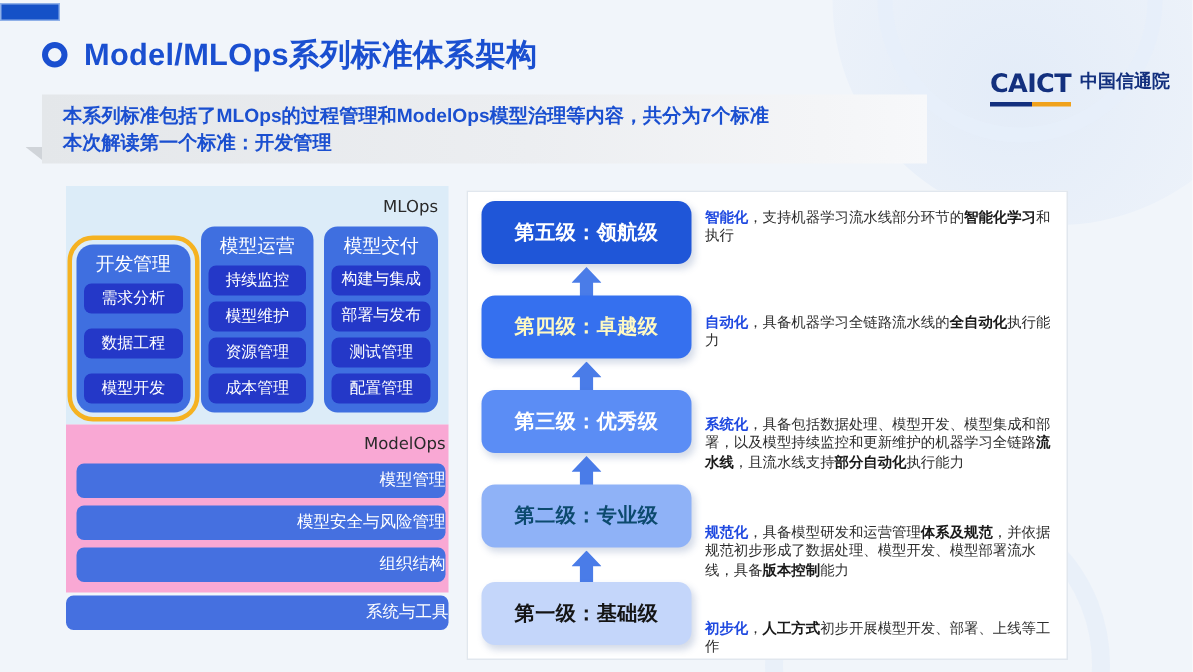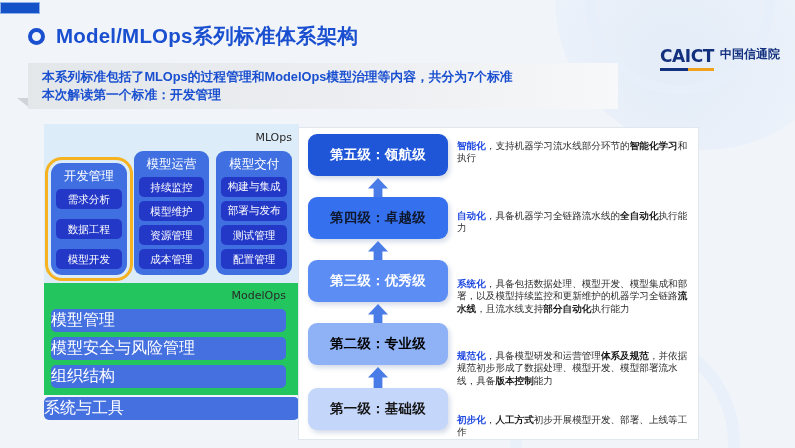--- a/index.html
+++ b/index.html
@@ -131,38 +131,38 @@
     margin-bottom: 4px;
     min-height: 20px;
     display: flex; align-items: center; justify-content: center;
   }
   .chip.two-line { line-height: 11.5px; }
   .chip:last-child { margin-bottom: 0; }
   .col.spaced .chip { margin-bottom: 10px; }
   .col.spaced .chip:last-child { margin-bottom: 0; }
 
   .modelops-box {
-    background: #22c55e;
-    padding: 1px 13px 7px 7px;
+    background: #f9a8d4;
+    padding: 1px 2px 7px 7px;
   }
   .bar {
     background: #4570e0;
     border-radius: 5px;
-    color: #ffffff; font-size: 16px;
-    text-align: left;
+    color: #ffffff; font-size: 11px;
+    text-align: right;
     padding: 4px 0 5px;
     margin-bottom: 5px;
     line-height: 14px;
   }
   .bar:last-child { margin-bottom: 0; }
   .bar.outside { margin-top: 2px; margin-bottom: 0; }
 
   
   .right-panel {
-    position: absolute; left: 298px; top: 127px;
+    position: absolute; left: 311px; top: 127px;
     width: 401px; height: 313px;
     background: #ffffff;
     border: 1px solid #e1e7ee;
   }
   .level-col {
     position: absolute; left: 9px; top: 6px;
     width: 140px; height: 301px;
   }
   .lvl {
     position: absolute; left: 0; width: 140px; height: 42px;
@@ -264,25 +264,25 @@
       <div class="bar">组织结构</div>
     </div>
 
     <div class="bar outside">系统与工具</div>
   </div>
 
   <div class="right-panel">
     <div class="level-col">
       <div class="lvl" id="lvl5" style="top: 0px; background: rgb(31, 86, 216); color: rgb(255, 255, 255);">第五级：领航级</div>
       <div class="arrow" id="ar4" style="top: 44px;"></div>
-      <div class="lvl" id="lvl4" style="top: 63px; background: rgb(53, 112, 239); color: #0f172a;">第四级：卓越级</div>
+      <div class="lvl" id="lvl4" style="top: 63px; background: rgb(53, 112, 239); color: #fef9c3;">第四级：卓越级</div>
       <div class="arrow" id="ar3" style="top: 107px;"></div>
       <div class="lvl" id="lvl3" style="top: 126px; background: rgb(91, 141, 245); color: rgb(255, 255, 255);">第三级：优秀级</div>
       <div class="arrow" id="ar2" style="top: 170px;"></div>
-      <div class="lvl" id="lvl2" style="top: 189px; background: rgb(143, 178, 247); color: #000000;">第二级：专业级</div>
+      <div class="lvl" id="lvl2" style="top: 189px; background: rgb(143, 178, 247); color: #0c4a6e;">第二级：专业级</div>
       <div class="arrow" id="ar1" style="top: 233px;"></div>
       <div class="lvl" id="lvl1" style="top: 254px; background: rgb(196, 214, 250); color: rgb(20, 20, 20);">第一级：基础级</div>
     </div>
 
     <div class="desc" id="d5" style="top: 12px;"><b class="key">智能化</b>，支持机器学习流水线部分环节的<b class="em">智能化学习</b>和执行</div>
     <div class="desc" id="d4" style="top: 82px;"><b class="key">自动化</b>，具备机器学习全链路流水线的<b class="em">全自动化</b>执行能力</div>
     <div class="desc" id="d3" style="top: 150px;"><b class="key">系统化</b>，具备包括数据处理、模型开发、模型集成和部署，以及模型持续监控和更新维护的机器学习全链路<b class="em">流水线</b>，且流水线支持<b class="em">部分自动化</b>执行能力</div>
     <div class="desc" id="d2" style="top: 222px;"><b class="key">规范化</b>，具备模型研发和运营管理<b class="em">体系及规范</b>，并依据规范初步形成了数据处理、模型开发、模型部署流水线，具备<b class="em">版本控制</b>能力</div>
     <div class="desc" id="d1" style="top: 286px;"><b class="key">初步化</b>，<b class="em">人工方式</b>初步开展模型开发、部署、上线等工作</div>
   </div>

